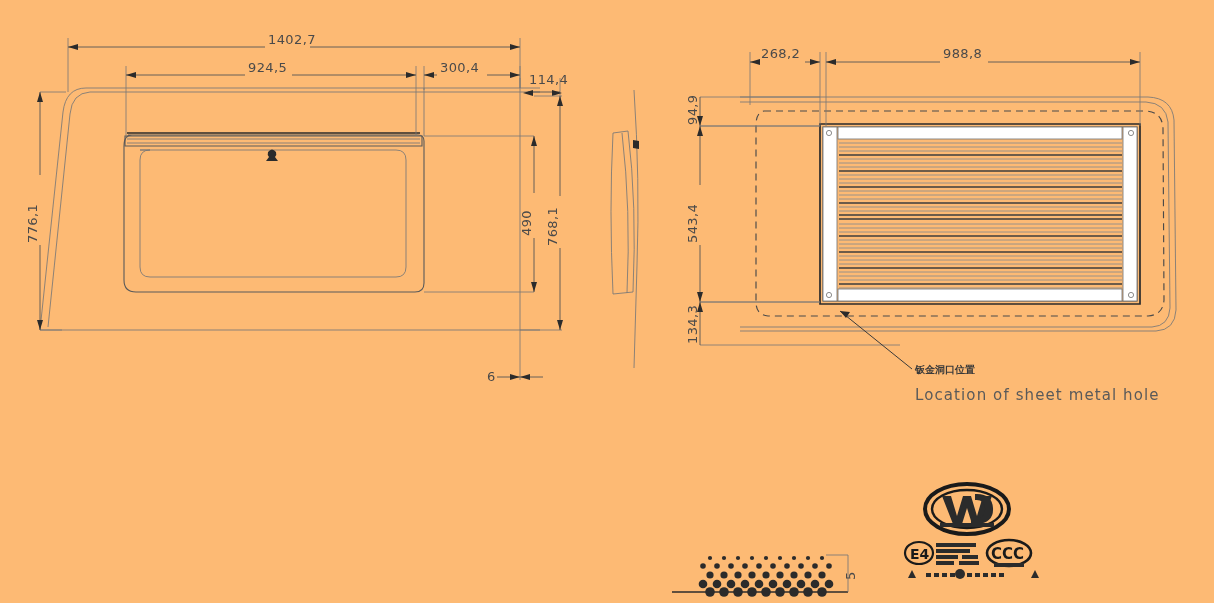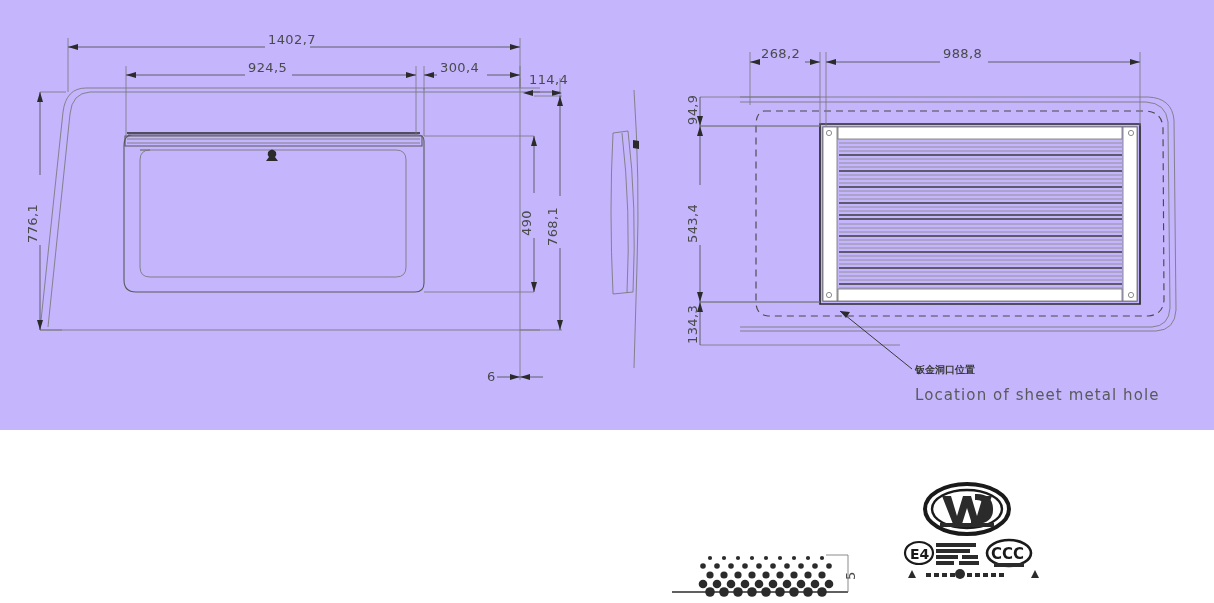--- a/index.html
+++ b/index.html
@@ -12,22 +12,22 @@
     width: 1214px;
     height: 603px;
     position: relative;
     overflow: hidden;
     color: #3a3a3a;
   }
   #sheet {
     position: absolute;
     left: 0; top: 0;
     width: 1214px;
-    height: 430px;
-    background: #c4b5fd;
+    height: 603px;
+    background: #fdba74;
   }
   svg.drawing {
     position: absolute;
     left: 0; top: 0;
     width: 1214px;
     height: 603px;
   }
   .dimtext {
     font-family: "DejaVu Sans", sans-serif;
     font-size: 13px;

